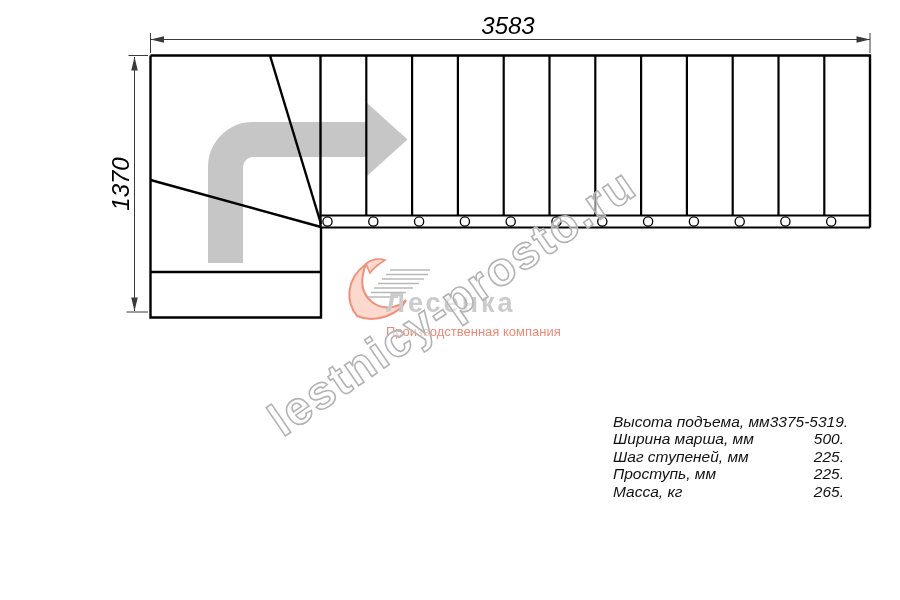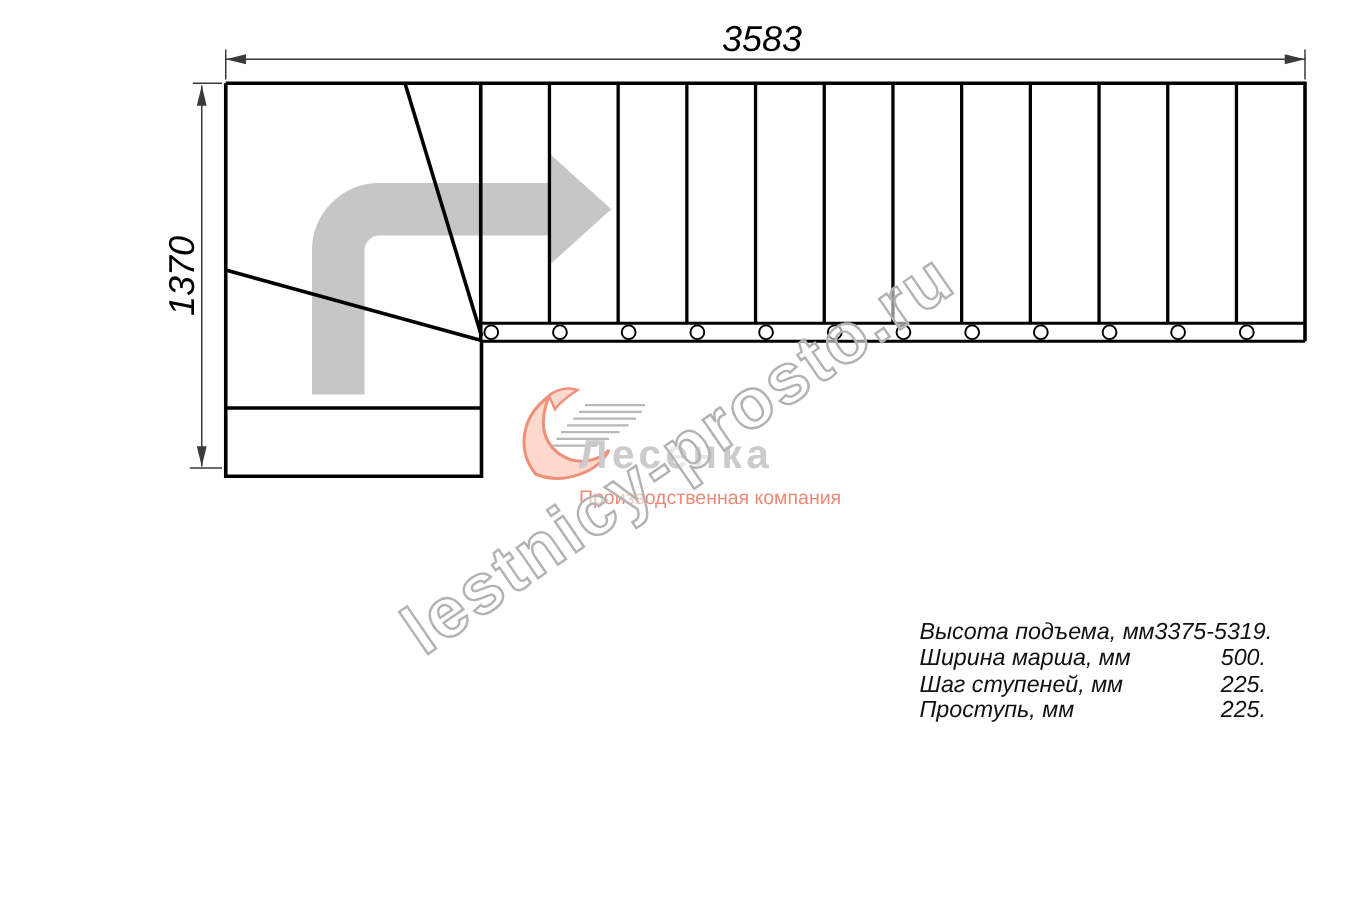--- a/index.html
+++ b/index.html
@@ -121,15 +121,19 @@
       <span class="spec-value">500.</span>
     </div>
     <div class="spec-row">
       <span class="spec-label">Шаг ступеней, мм</span>
       <span class="spec-value">225.</span>
     </div>
     <div class="spec-row">
       <span class="spec-label">Проступь, мм</span>
       <span class="spec-value">225.</span>
     </div>
+    <div class="spec-row">
+      <span class="spec-label">Масса, кг</span>
+      <span class="spec-value">265.</span>
+    </div>
   </div>
 
 </div>
 
 </body></html>

